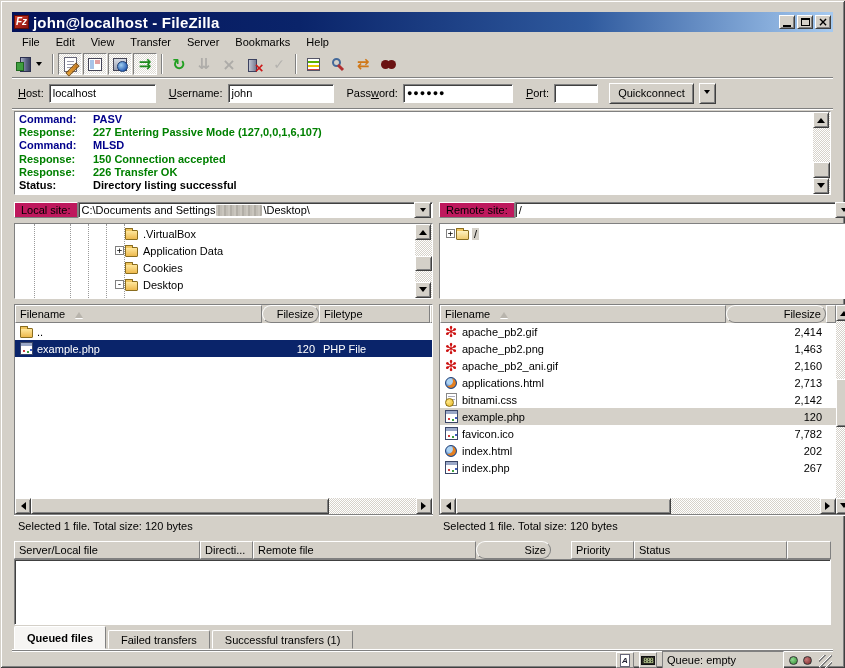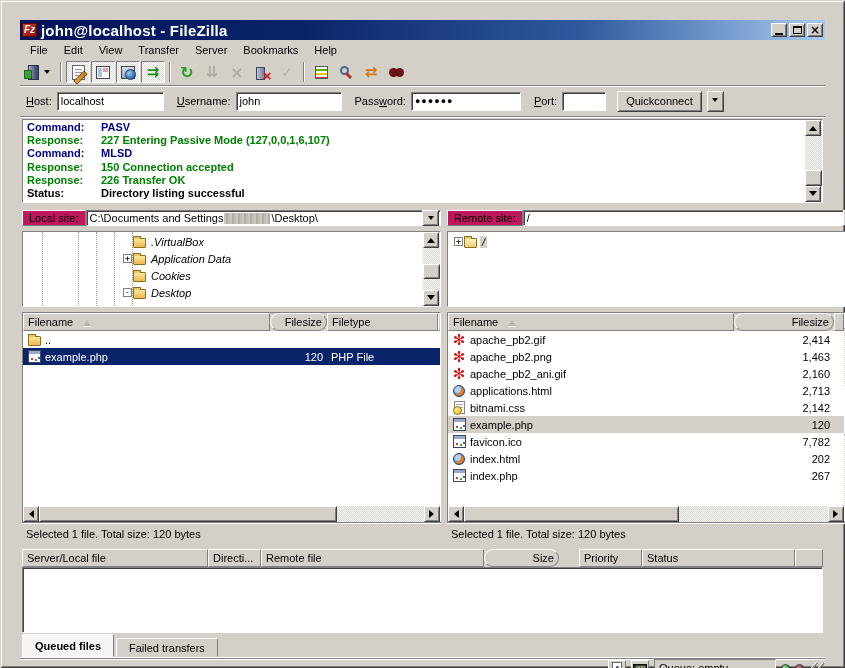--- a/index.html
+++ b/index.html
@@ -1,21 +1,21 @@
 <!DOCTYPE html>
 <html><head>
 <meta charset="utf-8">
 <style>
   * { margin:0; padding:0; box-sizing:border-box; }
   html,body { width:845px; height:668px; overflow:hidden; }
   body { font-family:"Liberation Sans","DejaVu Sans",sans-serif; font-size:11px; color:#000; background:#d4d0c8; }
 
   .window { width:845px; height:668px; background:#d4d0c8; display:flex; flex-direction:column;
     box-shadow: inset 1px 1px 0 #d4d0c8, inset -1px -1px 0 #404040, inset 2px 2px 0 #fff, inset -2px -2px 0 #808080;
-    padding:20px; }
+    padding:12px; }
 
   
   .raised { border:1px solid; border-color:#fff #404040 #404040 #fff; box-shadow: inset 1px 1px 0 #d4d0c8, inset -1px -1px 0 #808080; background:#d4d0c8; }
   .sunken { border:1px solid; border-color:#808080 #fff #fff #808080; box-shadow: inset 1px 1px 0 #404040; background:#fff; }
 
   
   .titlebar { height:20px; flex:0 0 20px; display:flex; align-items:center; gap:4px; padding:0 2px;
     background:linear-gradient(90deg,#04125a 0%,#0a246a 35%,#2f5a9e 70%,#a6caf0 100%); }
   .fz-logo { width:15px; height:14px; background:linear-gradient(135deg,#d03a2a,#8c1410); border:1px solid #5a0c08;
     color:#fff; font-weight:bold; font-style:italic; font-size:10px; line-height:12px; text-align:center; }
@@ -109,21 +109,21 @@
   .pane.remote { flex:1; }
   .site-row { height:22px; flex:0 0 22px; display:flex; align-items:center; gap:0; margin-bottom:2px; }
   .site-label { height:16px; display:flex; align-items:center; padding:0 6px; border:1px solid; border-color:#fff #808080 #808080 #fff; background:#be185d; white-space:nowrap; }
   .combo { flex:1; height:16px; display:flex; align-items:center; background:#fff; }
   .combo-text { flex:1; padding:0 3px; white-space:nowrap; overflow:hidden; display:flex; align-items:center; }
   .combo-btn { width:17px; height:16px; margin-right:1px; display:flex; align-items:center; justify-content:center; }
   .combo-btn .dd-arrow { margin:2px 0 0 0; }
   .blur-redact { display:inline-block; width:46px; height:11px; margin:0 1px; border-radius:1px;
     background:repeating-linear-gradient(90deg,#cac6be 0 2px,#b2aea6 2px 4px,#c2beb6 4px 6px); filter:blur(0.6px); }
 
-  .tree-box { height:76px; flex:0 0 76px; display:flex;font-style:italic; }
+  .tree-box { height:76px; flex:0 0 76px; display:flex; }
   .tree-area { flex:1; background:#fff; position:relative; overflow:hidden; padding-top:1px; }
   .guide { position:absolute; top:0; bottom:0; border-left:1px dotted #9a9a9a; }
   .tree-row { height:17px; display:flex; align-items:center; position:relative; }
   .expander { width:9px; height:9px; flex:0 0 9px; background:#fff; border:1px solid #808080; font-size:9px; line-height:7px; text-align:center; font-family:"DejaVu Sans Mono",monospace; }
   .exp-spacer { width:9px; flex:0 0 9px; }
   .tree-label { padding:0 2px; margin-left:3px; white-space:nowrap; }
   .tree-label.inactive-sel { background:#d5d1c9; }
 
   .list-box { height:211px; flex:0 0 211px; display:flex; }
   .list-col { flex:1; display:flex; flex-direction:column; background:#fff; overflow:hidden; }
@@ -579,20 +579,21 @@
       <div class="hcell qc-4">Priority</div>
       <div class="hcell qc-5">Status</div>
       <div class="hcell qc-6"></div>
     </div>
     <div class="q-body"></div>
   </div>
 
   <div class="tabs">
     <div class="tab active">Queued files</div>
     <div class="tab">Failed transfers</div>
+    <div class="tab">Successful transfers (1)</div>
   </div>
 
   <div class="statusbar">
     <div class="sb-icon">
         <span class="ascii-glyph">A</span>
       </div>
     <div class="sb-icon">
         <span class="spd-glyph">888</span>
       </div>
     <div class="queue-status">Queue: empty</div>

